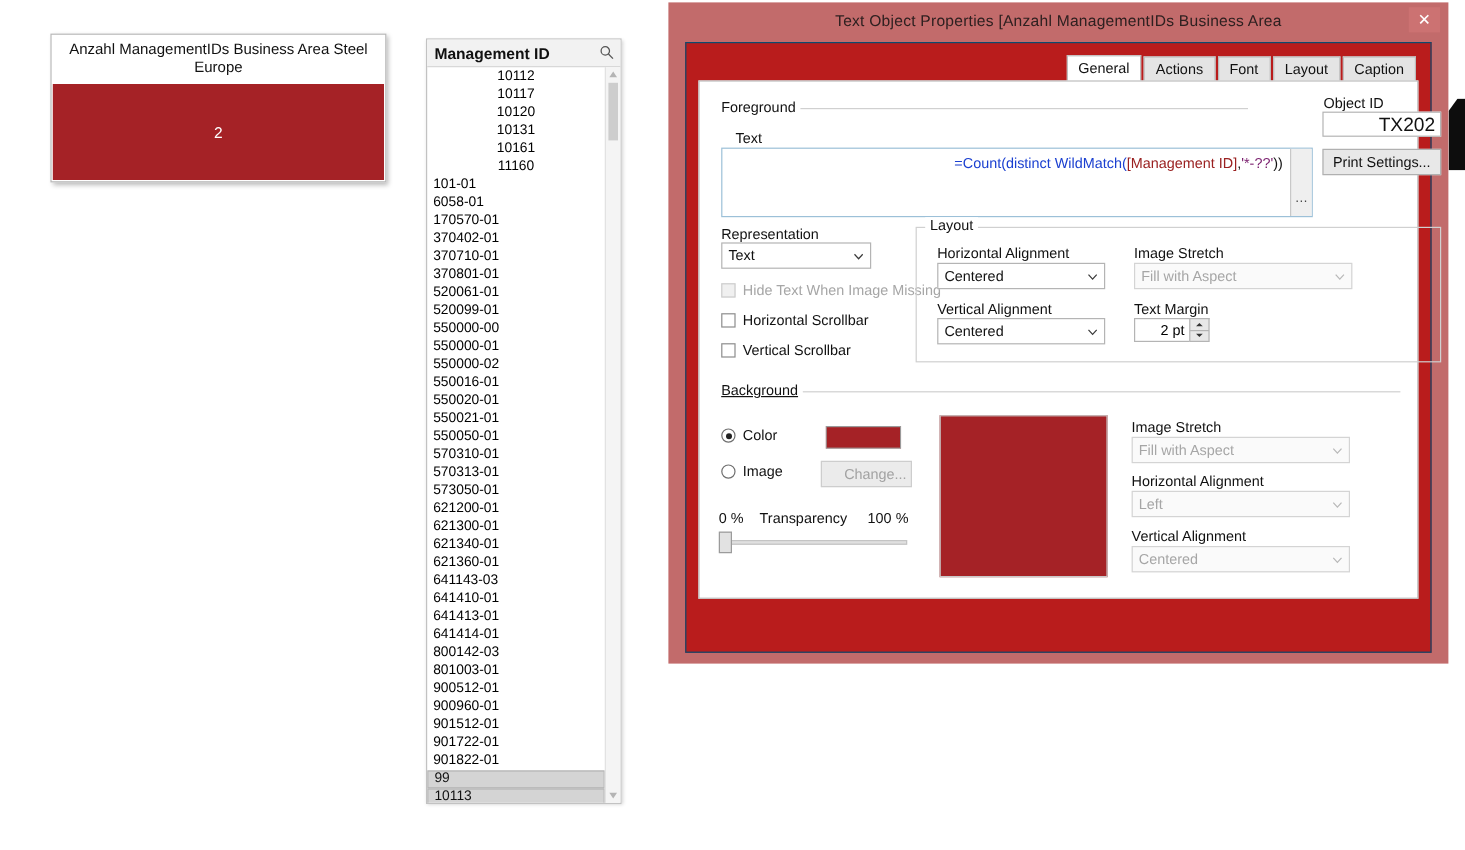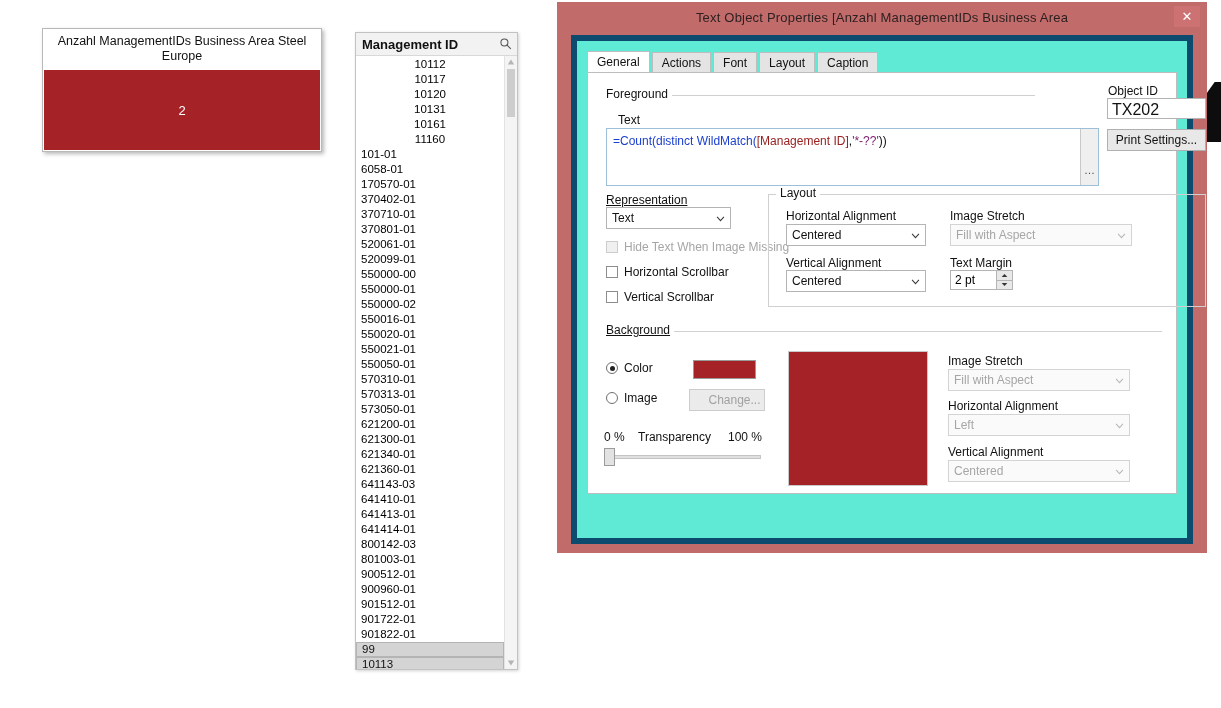--- a/index.html
+++ b/index.html
@@ -84,21 +84,21 @@
     font-size:13px;color:#2e2020;letter-spacing:.2px;
     max-width:560px;overflow:hidden;white-space:nowrap;
   }
   #dlg-close{
     position:absolute;right:7px;top:4px;width:26px;height:21px;
     background:#cc7272;color:#fff;font-size:13px;line-height:21px;text-align:center;
     cursor:default;
   }
   #dlg-body{
     position:absolute;left:14px;right:14px;top:33px;bottom:9px;
-    background:#5eead4;border:6px solid #0c4a6e;box-sizing:border-box;
+    background:#b91c1c;border:1px solid #0c4a6e;box-sizing:border-box;text-align:right;
   }
 
   
   #tabstrip{position:absolute;left:10px;top:10px;right:10px;height:22px;}
   .tab{
     display:inline-block;height:21px;line-height:20px;padding:0 9px;
     background:#e4e4e4;border:1px solid #bdbdbd;border-bottom:none;
     font-size:12px;color:#111;margin-right:2px;box-sizing:border-box;
     vertical-align:bottom;
   }
@@ -296,21 +296,21 @@
 
       <div class="expr-wrap" style="left:18px;top:55px;width:493px;height:58px;">
         <div class="expr-txt" id="expr-txt"><span class="kw">=Count(</span><span class="kw">distinct </span><span class="kw">WildMatch(</span><span class="fld">[Management ID]</span><span class="pln">,</span><span class="str">'*-??'</span><span class="pln">))</span></div>
         <div class="expr-dots">…</div>
       </div>
 
       <div class="lbl" style="position:absolute;left:520px;top:11px;">Object ID</div>
       <div class="txtbox" style="position:absolute;left:519px;top:25px;width:99px;height:21px;">TX202</div>
       <div class="btn" style="position:absolute;left:519px;top:56px;width:99px;height:22px;">Print Settings...</div>
 
-      <div class="lbl" style="position:absolute;left:18px;top:120px;text-decoration:underline;">Representation</div>
+      <div class="lbl" style="position:absolute;left:18px;top:120px;">Representation</div>
       <div class="sel" style="position:absolute;left:18px;top:134px;width:125px;height:22px;">
         <span>Text</span>
         <span class="chev">
           <svg viewBox="0 0 10 7" width="9" height="6">
               <polyline points="1,1 5,5.4 9,1" fill="none" stroke="#3a3a3a" stroke-width="1.2"></polyline>
             </svg>
         </span>
       </div>
 
       <div class="chk dis" style="left:18px;top:167px;">

